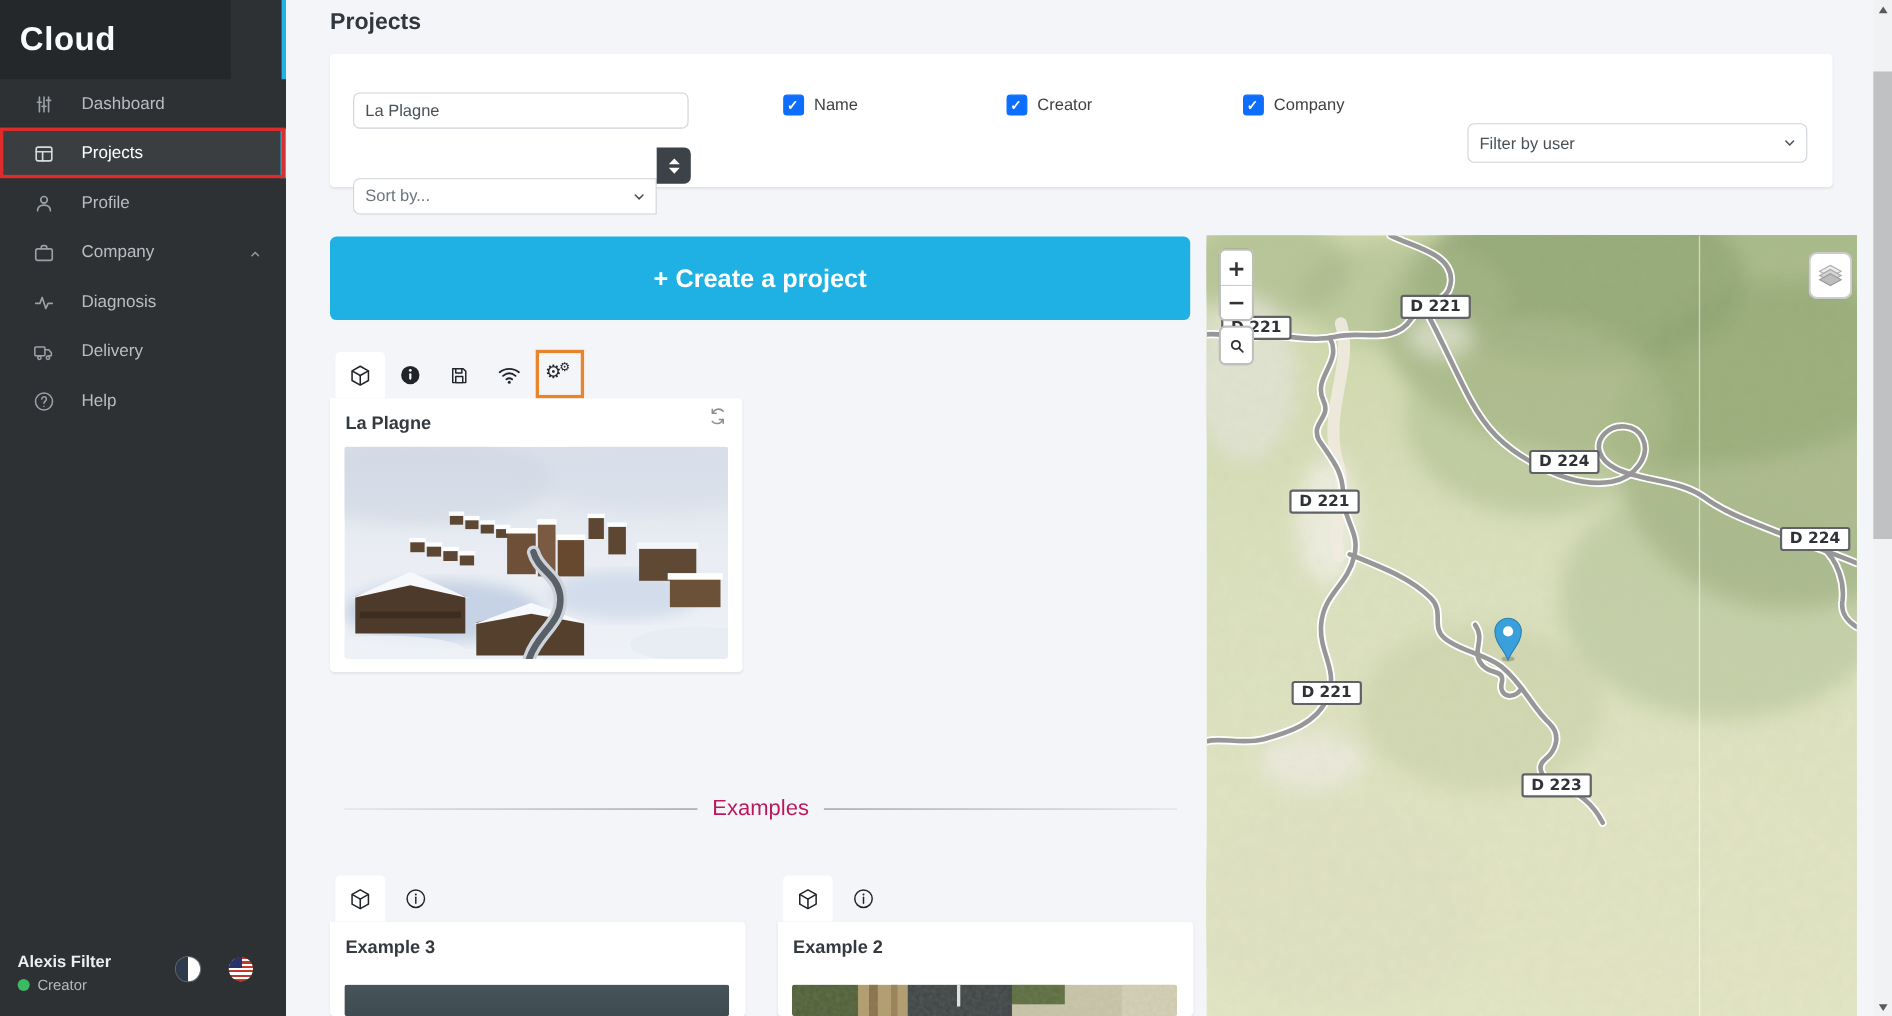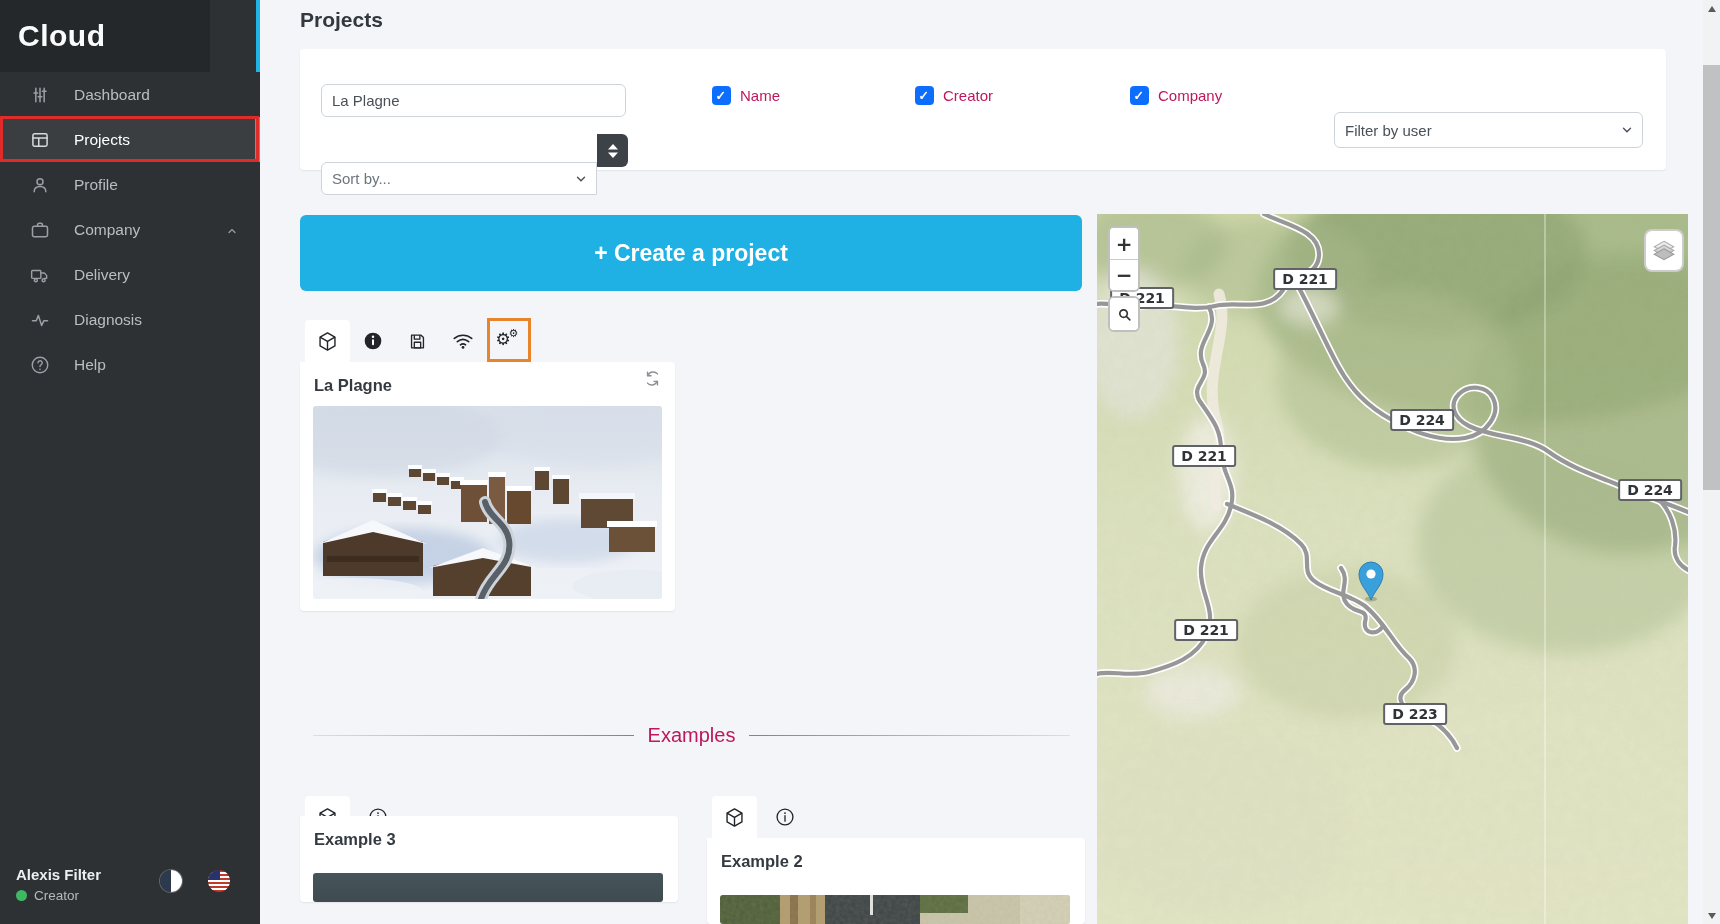--- a/index.html
+++ b/index.html
@@ -45,21 +45,21 @@
   .select-wrap select{width:100%;height:100%;box-sizing:border-box;appearance:none;-webkit-appearance:none;border:1px solid #ced4da;border-radius:6px;
      padding:0 28px 0 10px;font-size:15px;color:#6c757d;background:#fff;font-family:"Liberation Sans",sans-serif;cursor:pointer;}
   .select-chevron{position:absolute;right:9px;top:50%;transform:translateY(-50%);pointer-events:none;}
   .sort-wrap{left:21px;top:85px;width:276px;height:33px;}
   .sort-wrap select{border-radius:6px 0 0 6px;}
   .sort-dir-btn{position:absolute;left:297px;top:85px;width:31px;height:33px;background:#3c4248;border:none;border-radius:0 6px 6px 0;cursor:pointer;display:flex;align-items:center;justify-content:center;}
   .cb-item{position:absolute;display:flex;align-items:center;top:37px;}
   .cb-box{width:17px;height:17px;border:1px solid #adb5bd;border-radius:3.5px;background:#fff;position:relative;cursor:pointer;flex:0 0 auto;}
   .cb-box.checked{background:#0d6efd;border-color:#0d6efd;}
   .cb-box.checked::after{content:"✓";position:absolute;left:2.5px;top:0.5px;color:#fff;font-size:12.5px;font-weight:700;}
-  .cb-label{margin-left:9px;font-size:15px;color:#be185d;}
+  .cb-label{margin-left:9px;font-size:15px;color:#404040;}
   .user-filter-wrap{left:1034px;top:35px;width:309px;height:36px;}
   .user-filter-wrap select{color:#495057;}
 
   .create-btn{left:300px;top:215px;width:782px;height:76px;background:#1fb1e4;border:none;border-radius:6px;cursor:pointer;
      color:#fff;font-size:23px;font-weight:700;font-family:"Liberation Sans",sans-serif;display:flex;align-items:center;justify-content:center;}
 
   .tab-row{display:flex;}
   .icon-tab{width:45px;height:42px;display:flex;align-items:center;justify-content:center;color:#212529;cursor:pointer;position:relative;}
   .icon-tab.active{background:#fff;border-radius:4px 4px 0 0;}
   .gear-glyphs{position:relative;width:24px;height:24px;font-family:"DejaVu Sans",sans-serif;color:#212529;}
@@ -129,33 +129,33 @@
       <svg width="20" height="20" viewBox="0 0 24 24" fill="none" stroke="#9aa0a5" stroke-width="1.8" stroke-linecap="round">
           <rect x="3" y="7.5" width="18" height="12.5" rx="2"></rect>
           <path d="M9 7.5 V6 a2 2 0 0 1 2-2 h2 a2 2 0 0 1 2 2 v1.5"></path>
         </svg>
       <span class="nav-label">Company</span>
       <svg class="caret-up" width="12" height="12" viewBox="0 0 24 24" fill="none" stroke="#9aa0a5" stroke-width="2.4" stroke-linecap="round">
           <path d="M6 15 l6 -6 l6 6"></path>
         </svg>
     </div>
     <div class="nav-item">
+      <svg width="20" height="20" viewBox="0 0 24 24" fill="none" stroke="#9aa0a5" stroke-width="1.8" stroke-linecap="round" stroke-linejoin="round">
+          <path d="M3 13 h4.5 L10 6.5 L14 18.5 L16.5 13 H21"></path>
+        </svg>
+      <span class="nav-label">Diagnosis</span>
+    </div>
+    <div class="nav-item">
       <svg width="20" height="20" viewBox="0 0 24 24" fill="none" stroke="#9aa0a5" stroke-width="1.7" stroke-linecap="round" stroke-linejoin="round">
           <rect x="2" y="6.5" width="11" height="9.5" rx="1"></rect>
           <path d="M13 9.5 h4.2 L20 12.8 v3.2 h-2.6"></path>
           <circle cx="7" cy="18.3" r="1.8"></circle>
           <circle cx="16.3" cy="18.3" r="1.8"></circle>
         </svg>
       <span class="nav-label">Delivery</span>
-    </div>
-    <div class="nav-item">
-      <svg width="20" height="20" viewBox="0 0 24 24" fill="none" stroke="#9aa0a5" stroke-width="1.8" stroke-linecap="round" stroke-linejoin="round">
-          <path d="M3 13 h4.5 L10 6.5 L14 18.5 L16.5 13 H21"></path>
-        </svg>
-      <span class="nav-label">Diagnosis</span>
     </div>
     <div class="nav-item">
       <svg width="20" height="20" viewBox="0 0 24 24" fill="none" stroke="#9aa0a5" stroke-width="1.7" stroke-linecap="round">
           <circle cx="12" cy="12" r="9.3"></circle>
           <path d="M9.6 9.4 a2.5 2.5 0 1 1 4 2 c-1 .8-1.6 1.3-1.6 2.5"></path>
           <path d="M12 17.1 v.2"></path>
         </svg>
       <span class="nav-label">Help</span>
     </div>
   </div>
@@ -353,21 +353,21 @@
       </svg>
   </div>
   <div class="icon-tab" style="margin-left:5px;">
     <svg width="20" height="20" viewBox="0 0 24 24" fill="none" stroke="#212529" stroke-width="1.6">
         <circle cx="12" cy="12" r="9.5"></circle>
         <path d="M12 10.5 V17" stroke-linecap="round"></path>
         <circle cx="12" cy="7.3" r="1.1" fill="#212529" stroke="none"></circle>
       </svg>
   </div>
 </div>
-<div class="abs project-card" style="left:300px;top:816px;width:378px;height:86px;">
+<div class="abs project-card" style="left:300px;top:838px;width:378px;height:86px;">
   <div class="card-title">Example 3</div>
   <div class="card-photo" style="left:13px;top:57px;width:350px;height:29px;">
     <svg width="350" height="29" viewBox="0 0 350 29">
         <defs>
           <linearGradient id="ex3g" x1="0" y1="0" x2="0" y2="1">
             <stop offset="0" stop-color="#46555b"></stop>
             <stop offset="1" stop-color="#3e4b51"></stop>
           </linearGradient>
         </defs>
         <rect width="350" height="29" fill="url(#ex3g)"></rect>

